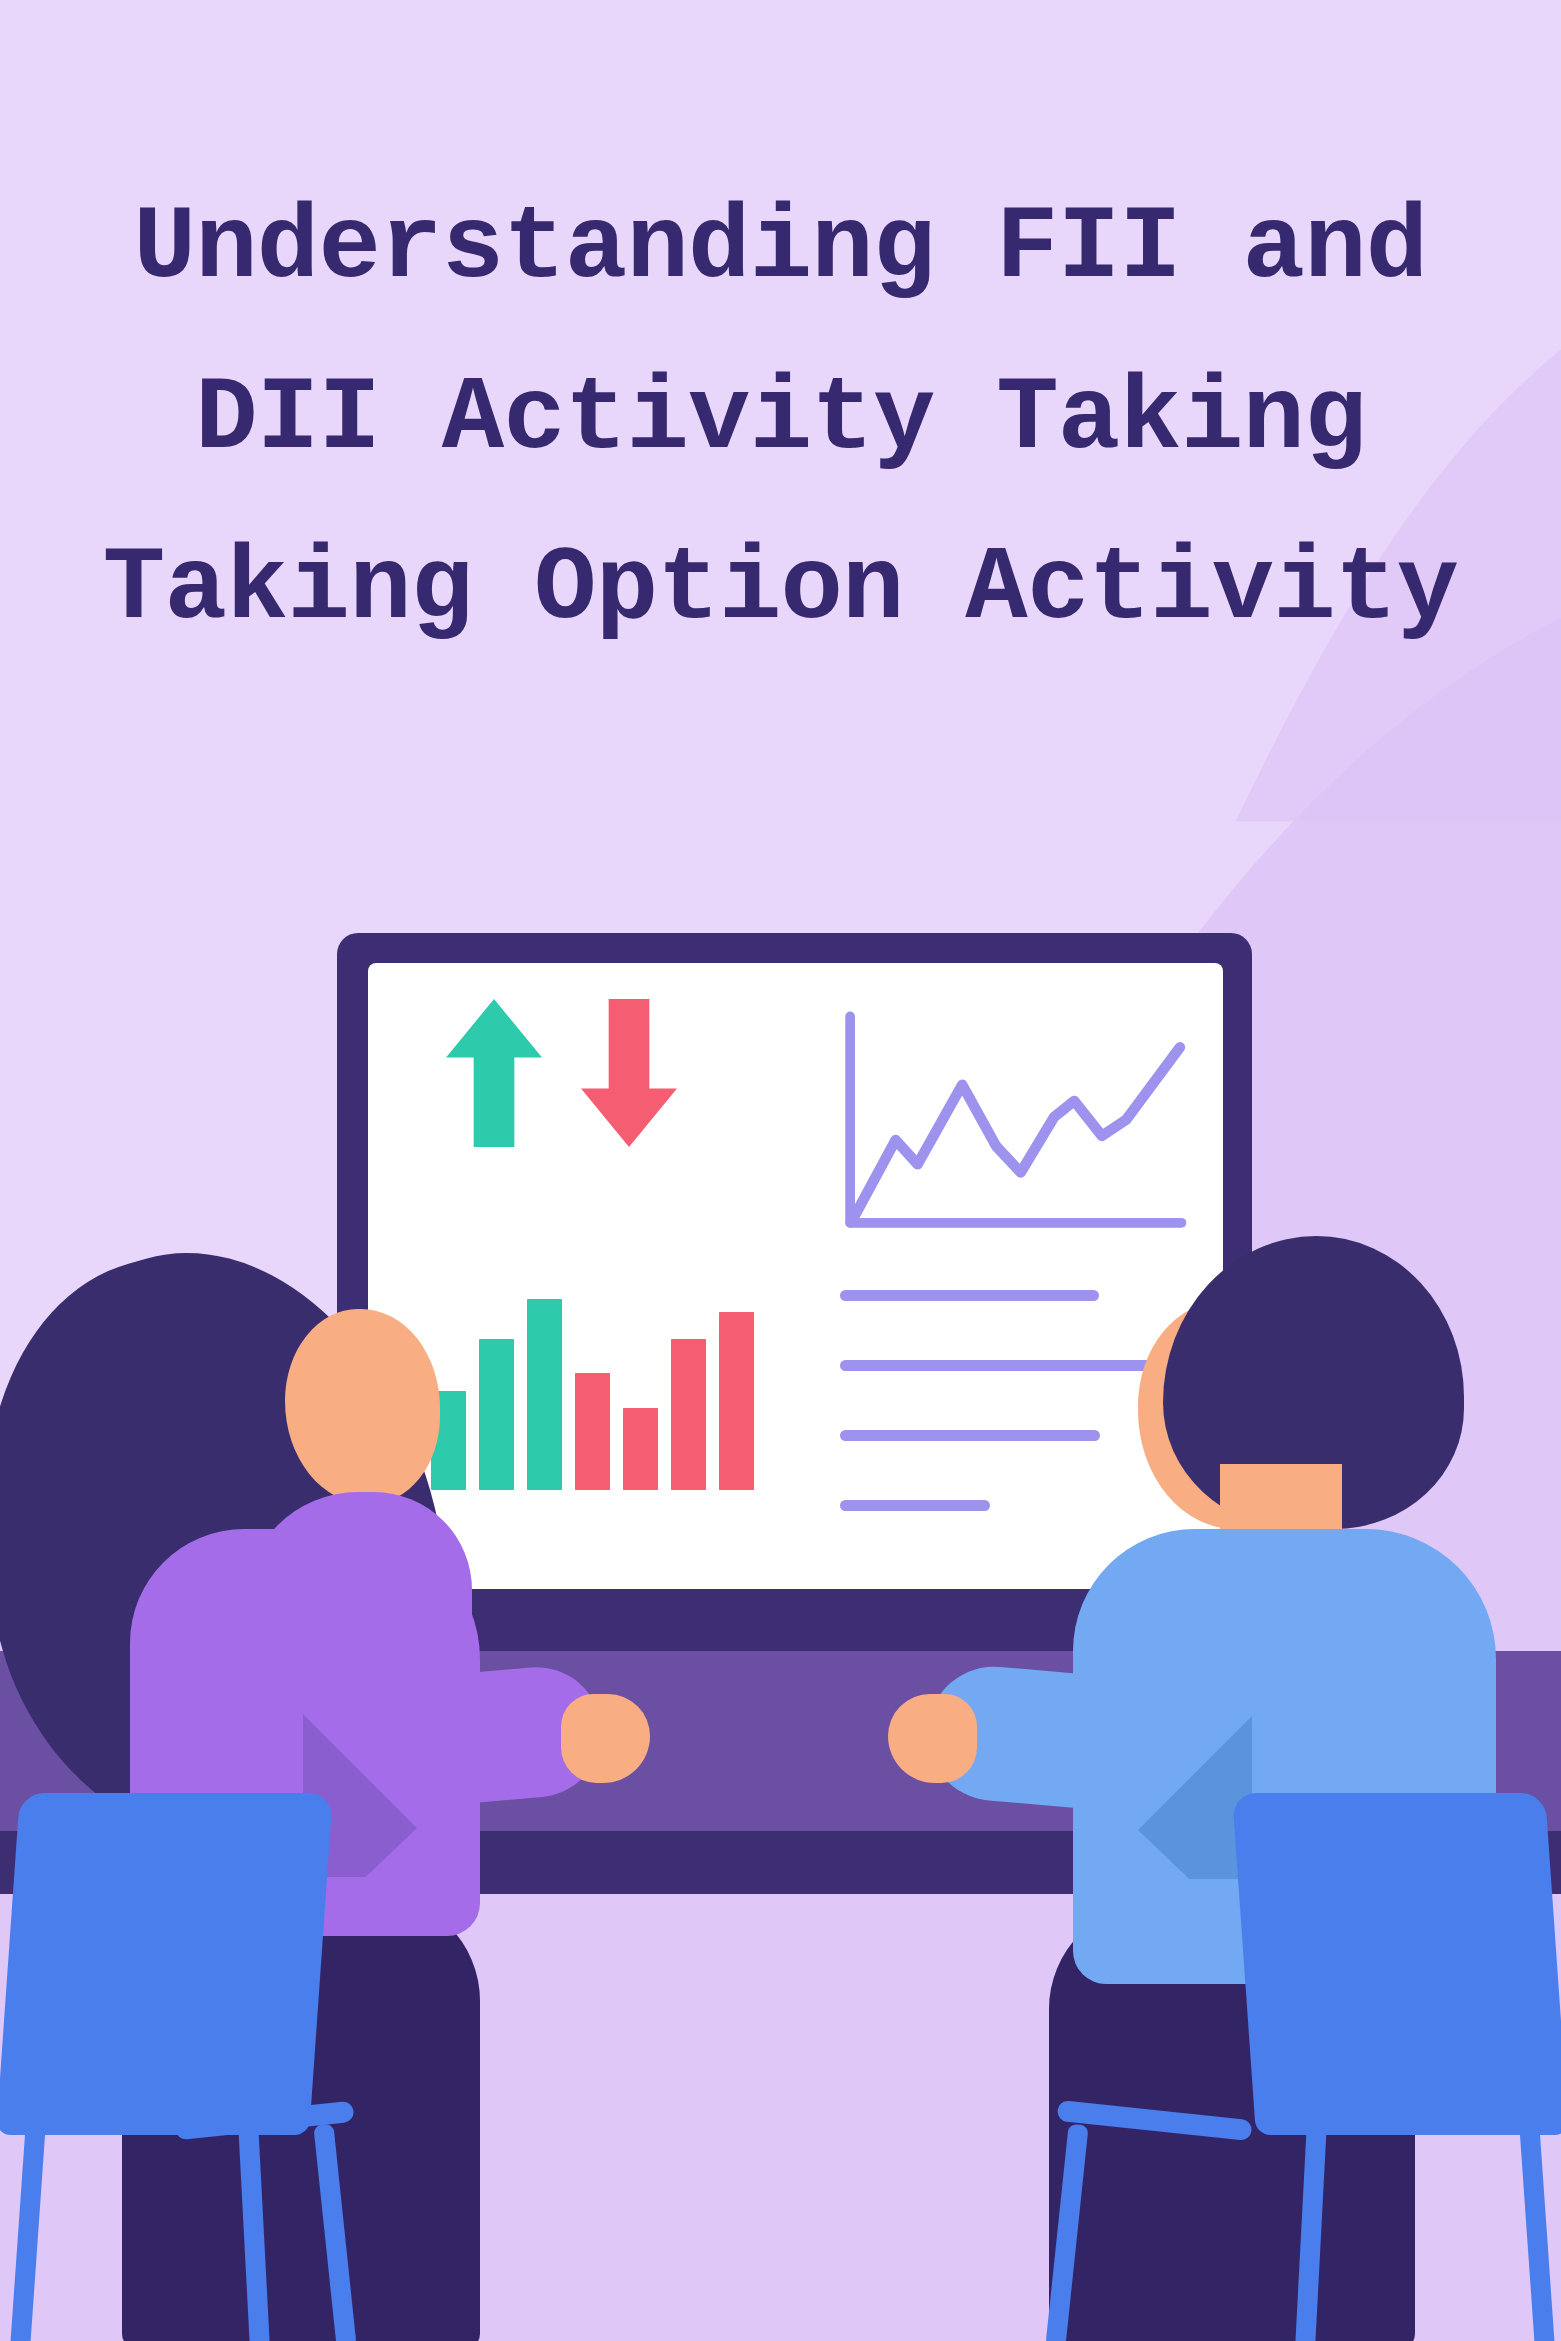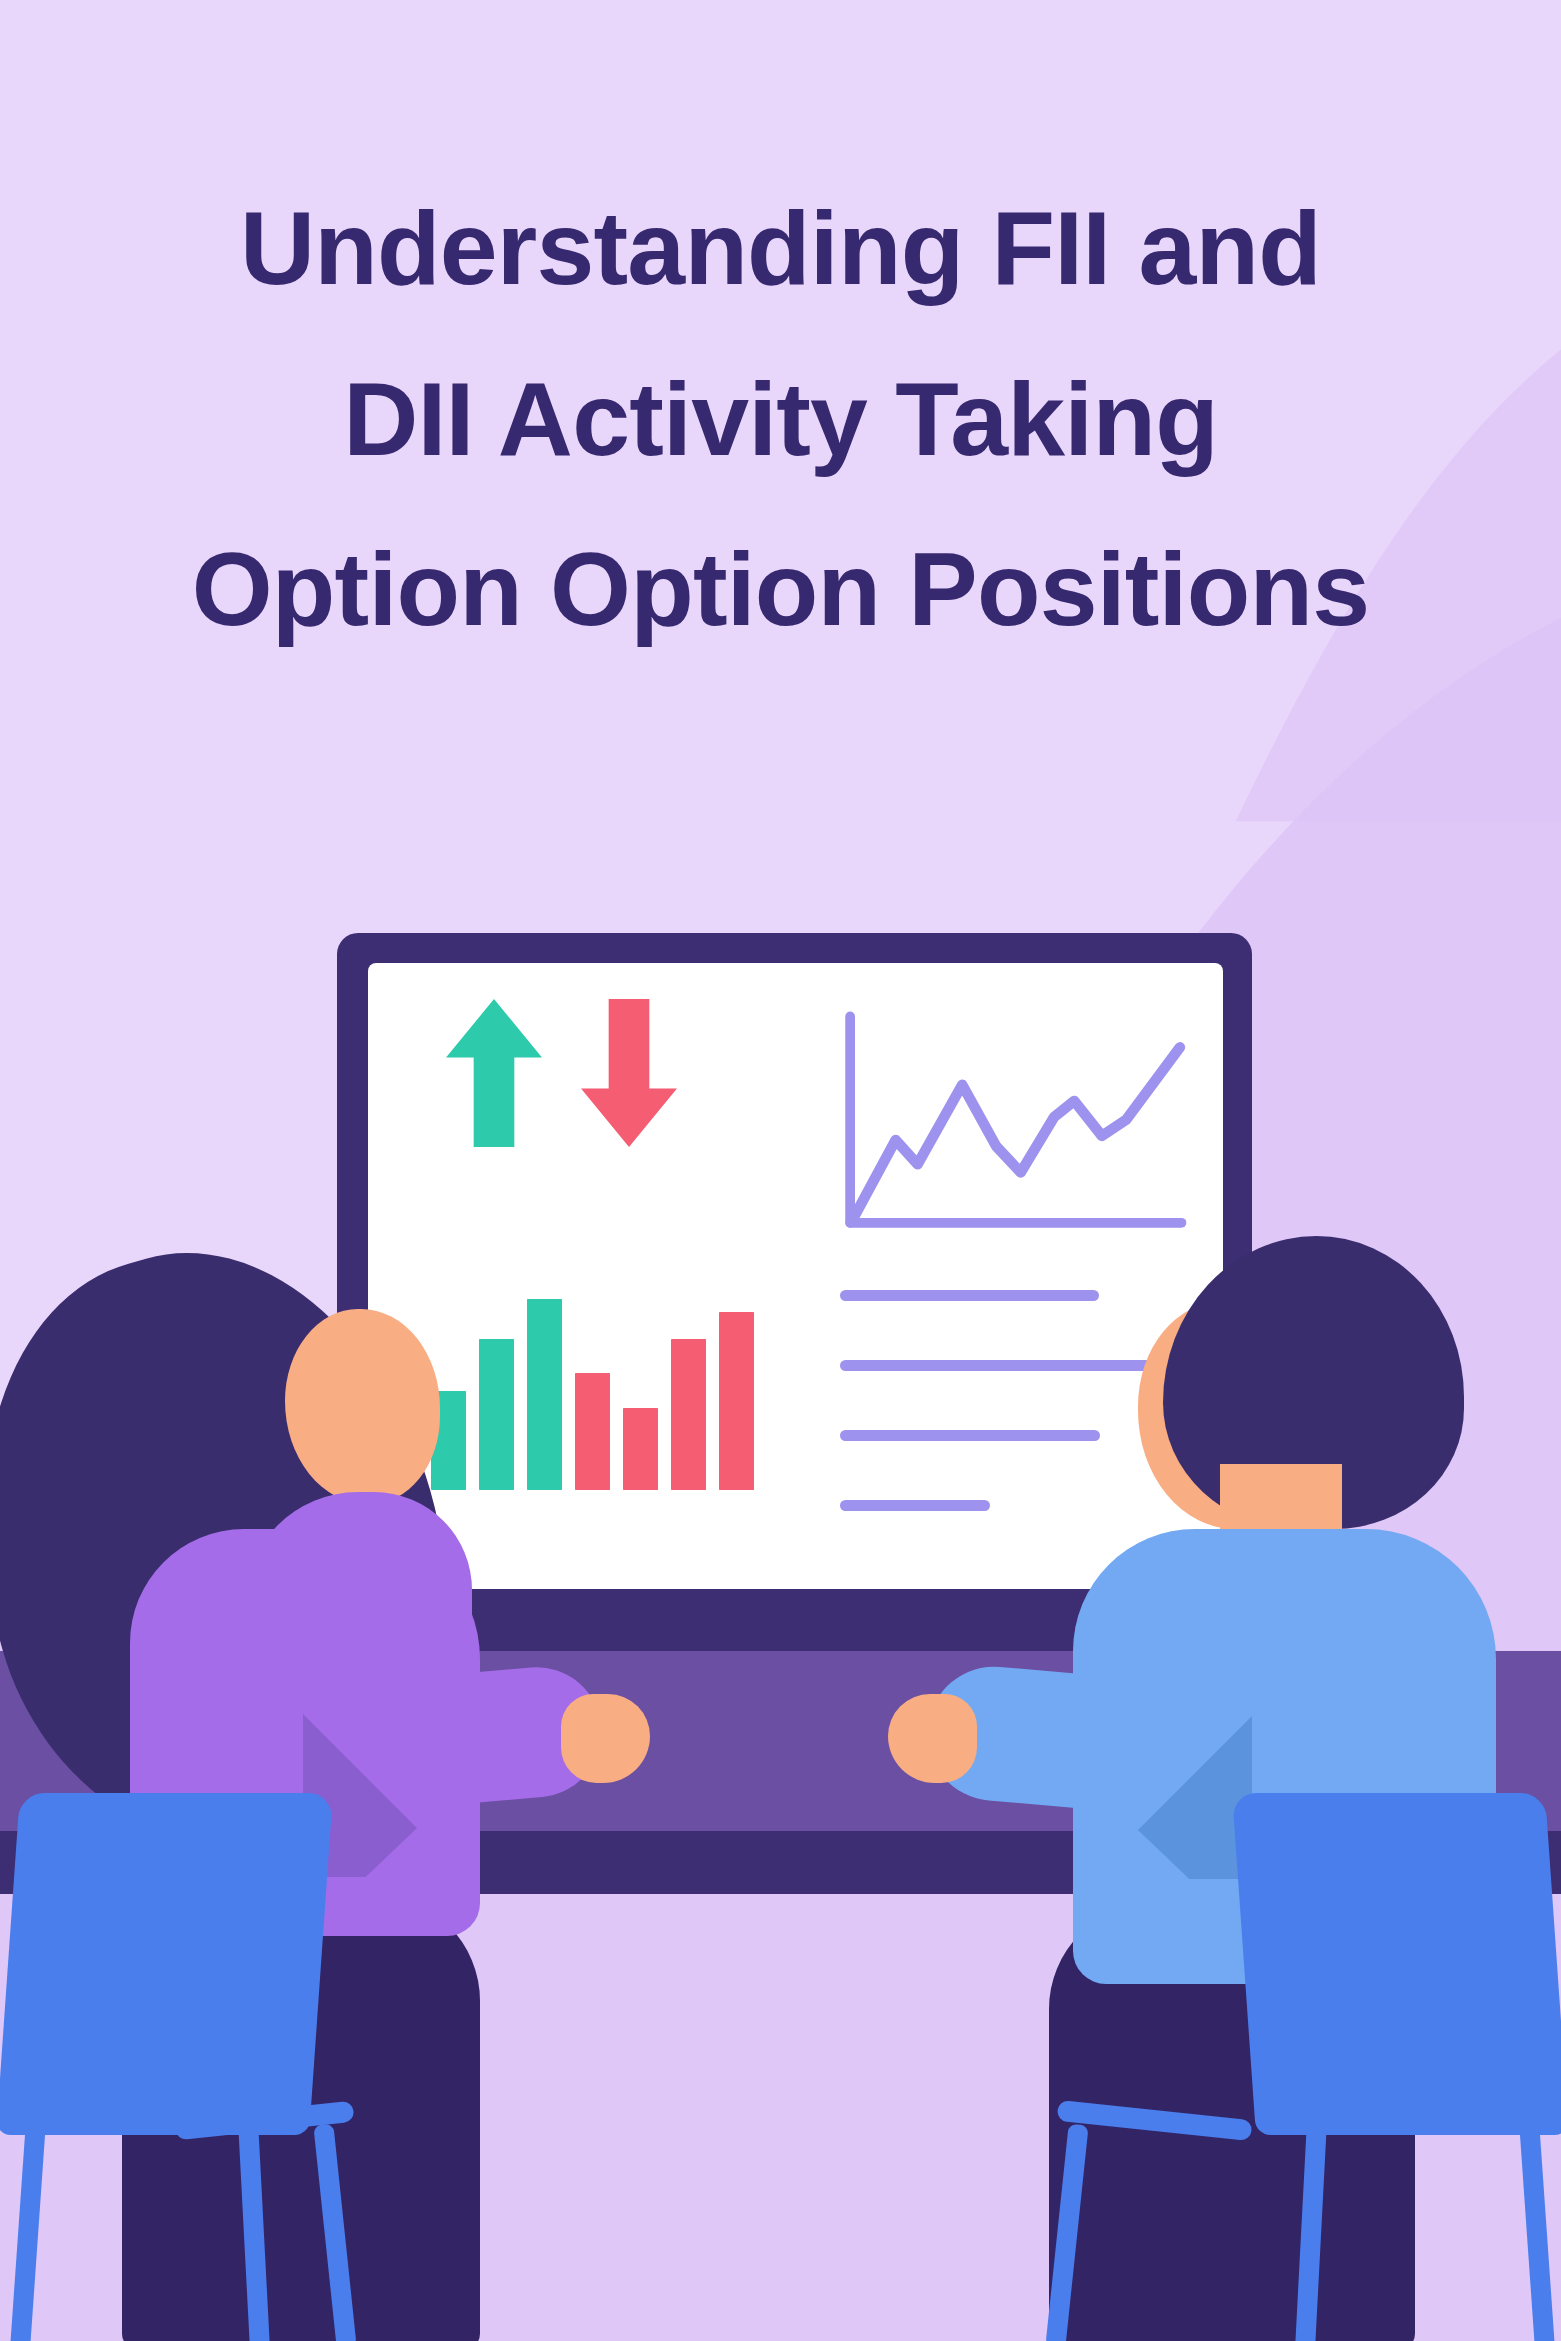--- a/index.html
+++ b/index.html
@@ -32,21 +32,21 @@
     position: absolute;
     left: 0;
     top: 163px;
     width: 1561px;
     text-align: center;
     z-index: 40;
   }
   .title-line {
     display: block;
     color: #37296f;
-    font-family: Liberation Sans, sans-serif;
+    font-family: Liberation Mono, monospace;
     font-weight: 700;
     font-size: 104px;
     line-height: 1.64;
     letter-spacing: -0.8px;
     white-space: nowrap;
   }
 
   
   .scene {
     position: absolute;
@@ -425,21 +425,21 @@
 
   <div class="bg-base" style="background: rgb(233, 214, 251);"></div>
   <svg class="bg-wave" viewBox="0 0 1920 2880" preserveAspectRatio="none">
     <path d="M1920,760 C1640,900 1420,1180 1280,1460 C1150,1720 980,1900 700,1980 C430,2060 180,2060 0,2010 L0,2880 L1920,2880 Z" fill="#ddc4f7" opacity="0.85"></path>
     <path d="M1920,430 C1760,560 1640,760 1520,1010 L1920,1010 Z" fill="#ddc4f7" opacity="0.7"></path>
   </svg>
 
   <div class="title-block">
     <span class="title-line" style="color: rgb(55, 41, 111);">Understanding FII and</span>
     <span class="title-line" style="color: rgb(55, 41, 111);">DII Activity Taking</span>
-    <span class="title-line" style="color: rgb(55, 41, 111);">Option Option Positions</span>
+    <span class="title-line" style="color: rgb(55, 41, 111);">Taking Option Activity</span>
   </div>
 
   <div class="scene">
 
     <div class="monitor-body" style="background: rgb(61, 45, 114);"></div>
 
     <div class="monitor-screen" style="background: rgb(255, 255, 255);">
 
       <svg class="scr arrow-up" viewBox="0 0 118 182">
         <polygon points="59,0 118,72 84,72 84,182 34,182 34,72 0,72" fill="#2ecaac"></polygon>

